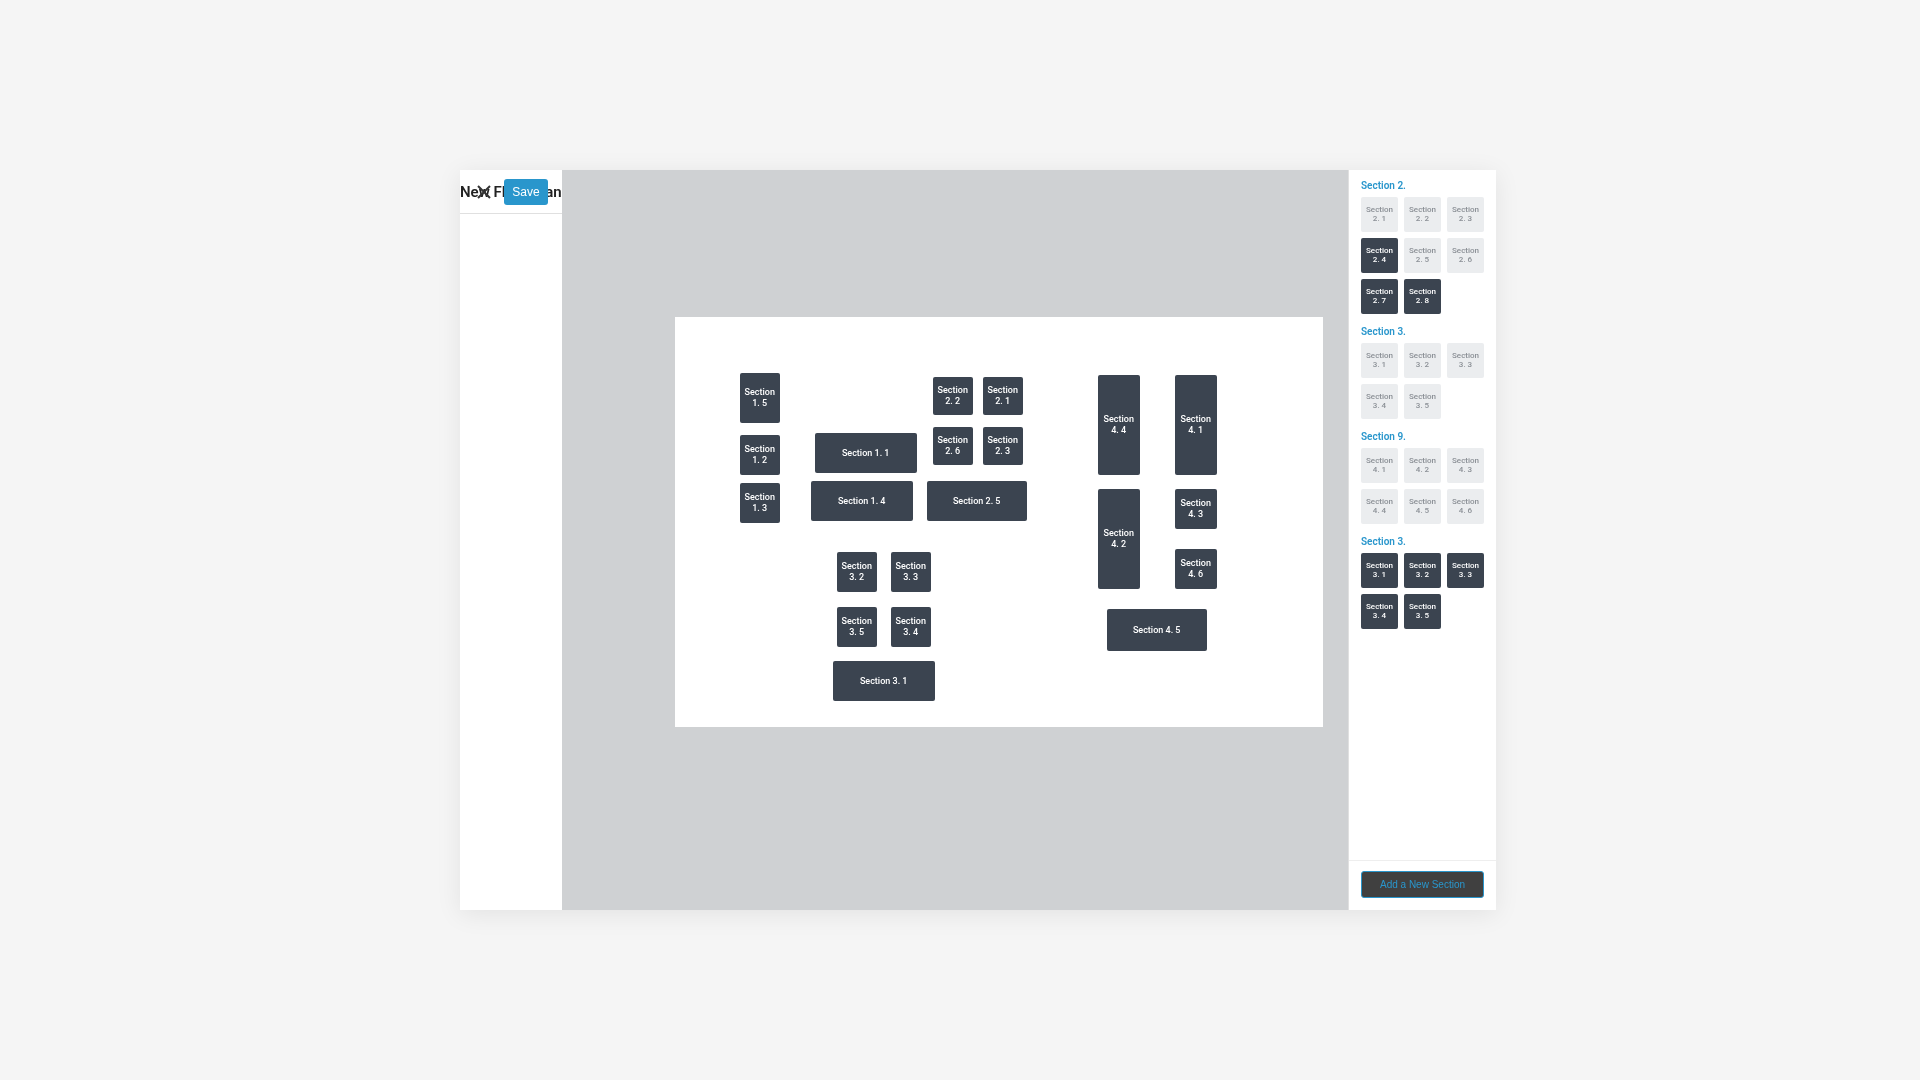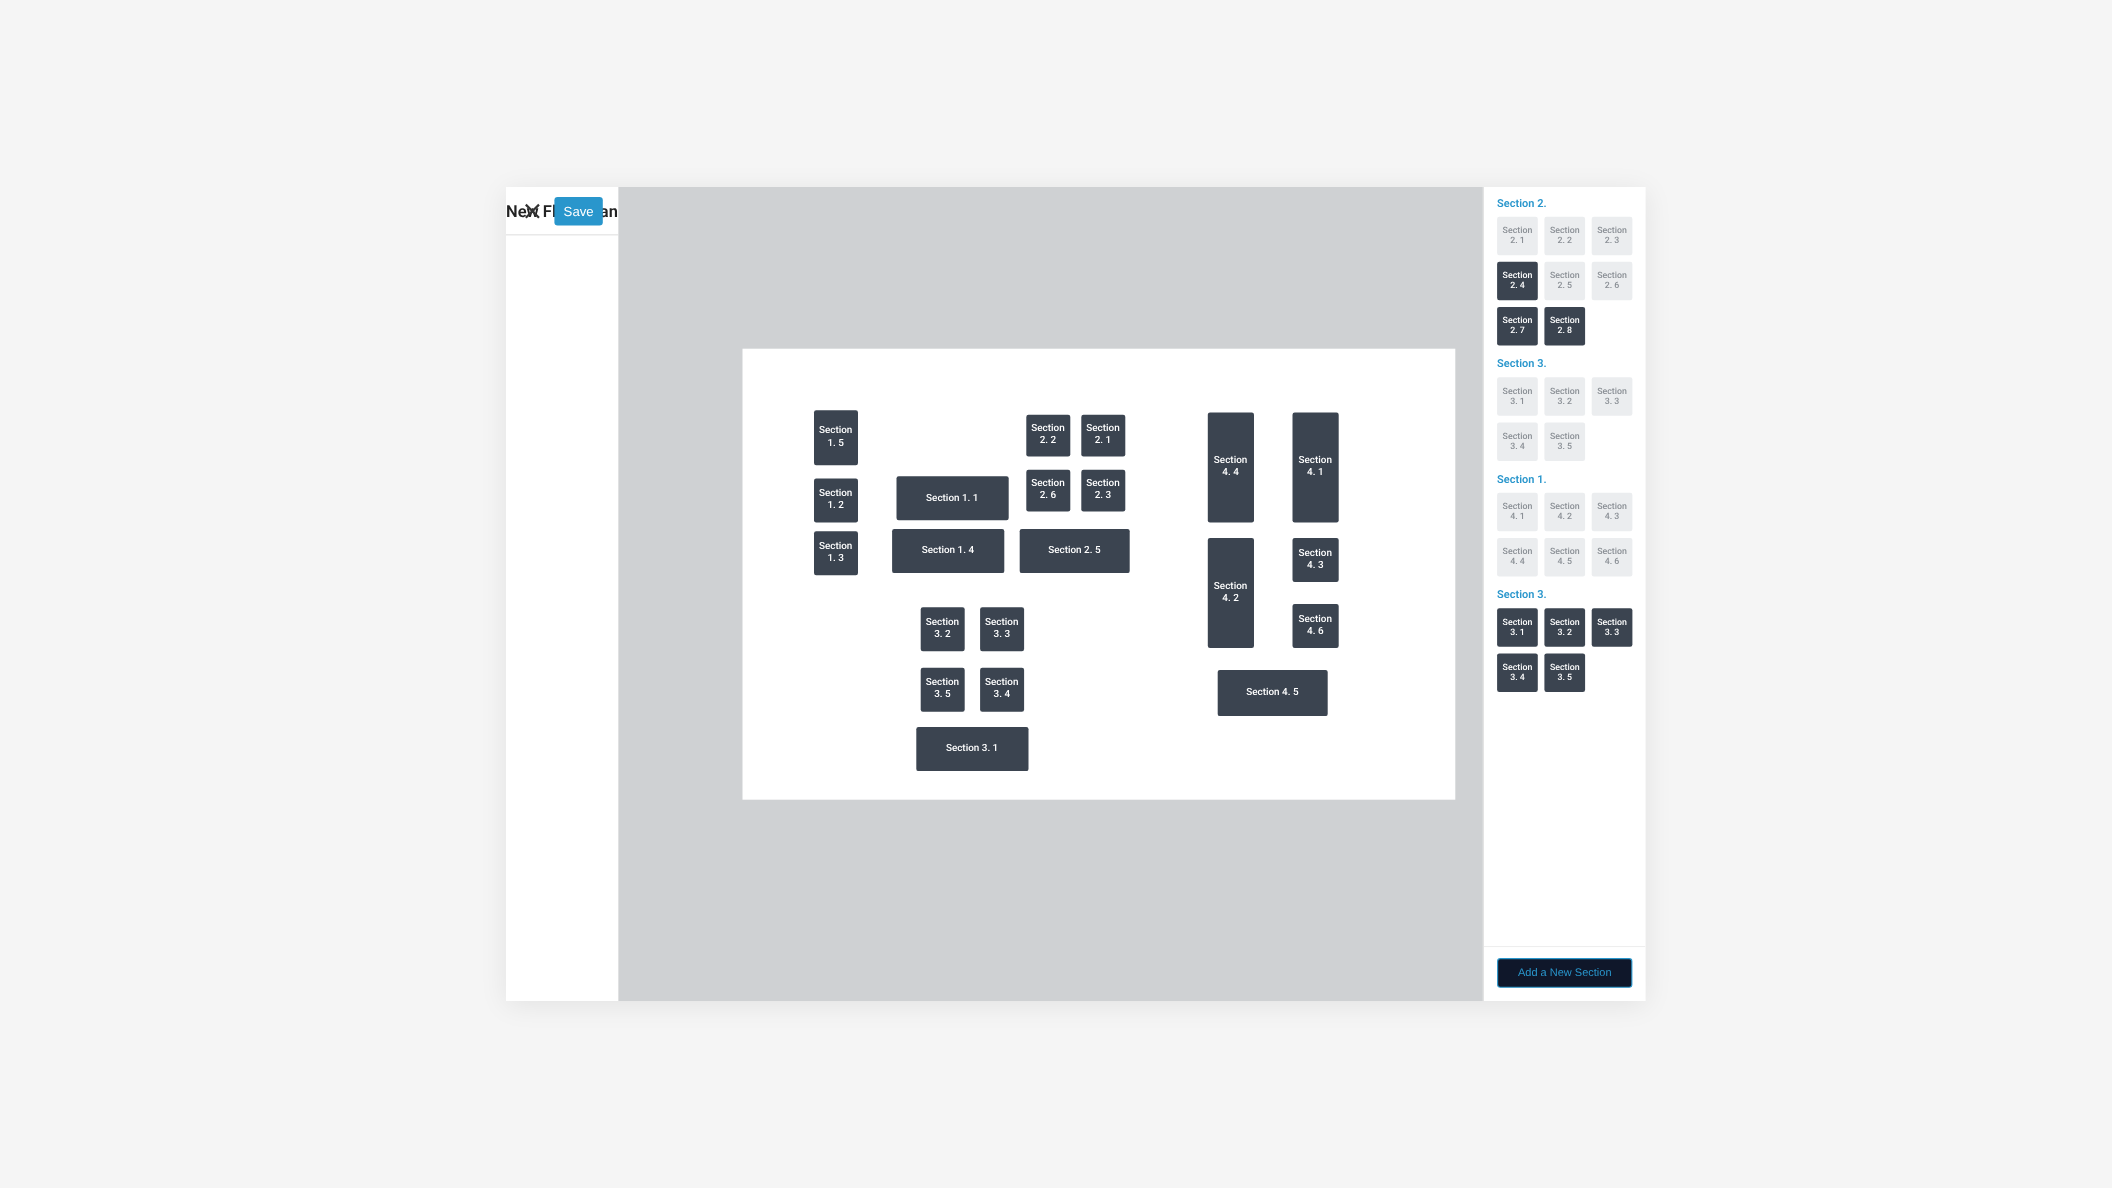--- a/index.html
+++ b/index.html
@@ -142,21 +142,21 @@
   .tile.unplaced {
     background: #3b4450;
     color: #fff;
   }
   .sidebar-footer {
     padding: 10px 12px 12px 12px;
     border-top: 1px solid #eee;
   }
   .add-section-btn {
     width: 100%;
-    background: #0f172a;
+    background: #404040;
     border: 1px solid #2996cc;
     color: #2996cc;
     font-size: 10px;
     font-weight: 500;
     padding: 7px 0;
     border-radius: 3px;
     cursor: pointer;
   }
   .sidebar-scroll::-webkit-scrollbar { width: 6px; }
   .sidebar-scroll::-webkit-scrollbar-thumb { background: #d0d0d0; border-radius: 3px; }
@@ -248,21 +248,21 @@
 3. 2</div>
               <div class="tile placed">Section
 3. 3</div>
               <div class="tile placed">Section
 3. 4</div>
               <div class="tile placed">Section
 3. 5</div>
             </div>
           </div>
           <div class="section-group">
-            <div class="section-title">Section 1.</div>
+            <div class="section-title">Section 9.</div>
             <div class="tile-grid">
               <div class="tile placed">Section
 4. 1</div>
               <div class="tile placed">Section
 4. 2</div>
               <div class="tile placed">Section
 4. 3</div>
               <div class="tile placed">Section
 4. 4</div>
               <div class="tile placed">Section

